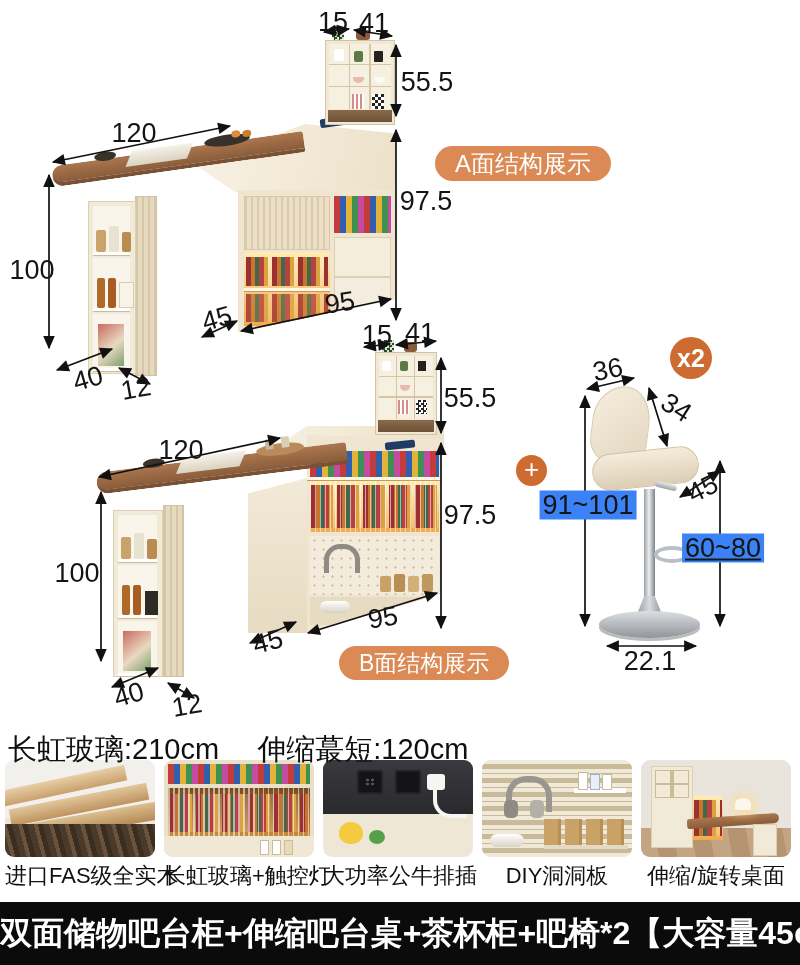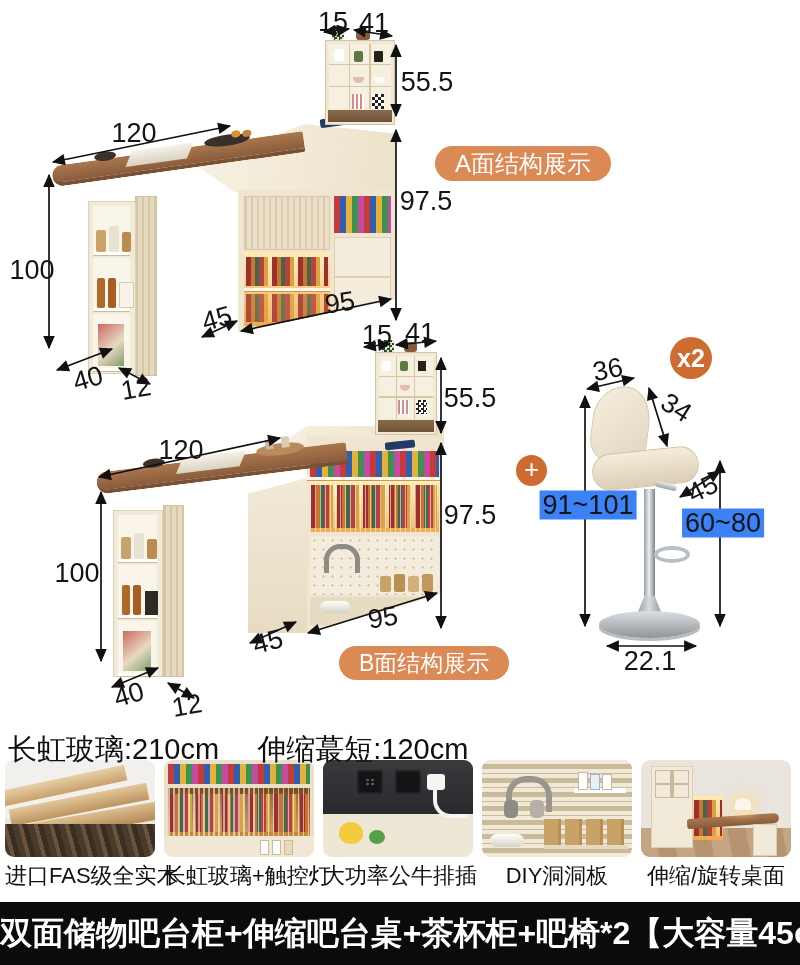--- a/index.html
+++ b/index.html
@@ -248,21 +248,21 @@
   <div class="dim" style="left:77px;top:573px;">100</div>
   <div class="dim" style="left:383px;top:618px;transform:translate(-50%,-50%) rotate(-9deg);">95</div>
   <div class="dim" style="left:268px;top:642px;transform:translate(-50%,-50%) rotate(-14deg);">45</div>
   <div class="dim" style="left:129px;top:695px;transform:translate(-50%,-50%) rotate(-16deg);">40</div>
   <div class="dim" style="left:187px;top:706px;transform:translate(-50%,-50%) rotate(-10deg);">12</div>
 
   <div class="dim" style="left:608px;top:370px;transform:translate(-50%,-50%) rotate(-11deg);">36</div>
   <div class="dim" style="left:676px;top:408px;transform:translate(-50%,-50%) rotate(32deg);">34</div>
   <div class="dim" style="left:703px;top:489px;transform:translate(-50%,-50%) rotate(-26deg);">45</div>
   <div class="dim wbg" style="left:588px;top:505px;">91~101</div>
-  <div class="dim wbg" style="left:723px;top:523px;">60~80</div>
+  <div class="dim wbg" style="left:723px;top:548px;text-decoration:underline;">60~80</div>
   <div class="dim" style="left:650px;top:661px;">22.1</div>
 
   <div class="pill" style="left:435px;top:146px;background:#DB8A55;">A面结构展示</div>
   <div class="pill" style="left:339px;top:646px;background:#DB8A55;height:34px;line-height:34px;font-size:23px;">B面结构展示</div>
   <div class="circ" style="left:670px;top:337px;width:42px;height:42px;line-height:42px;font-size:25px;background:#CE6B31;">x2</div>
   <div class="circ" style="left:516px;top:455px;width:31px;height:31px;line-height:29px;font-size:26px;background:#CE6B31;font-weight:normal;">+</div>
 
   <div id="specs">
     <span>长虹玻璃:210cm</span>
     <span style="display:inline-block;width:22px;"></span>

